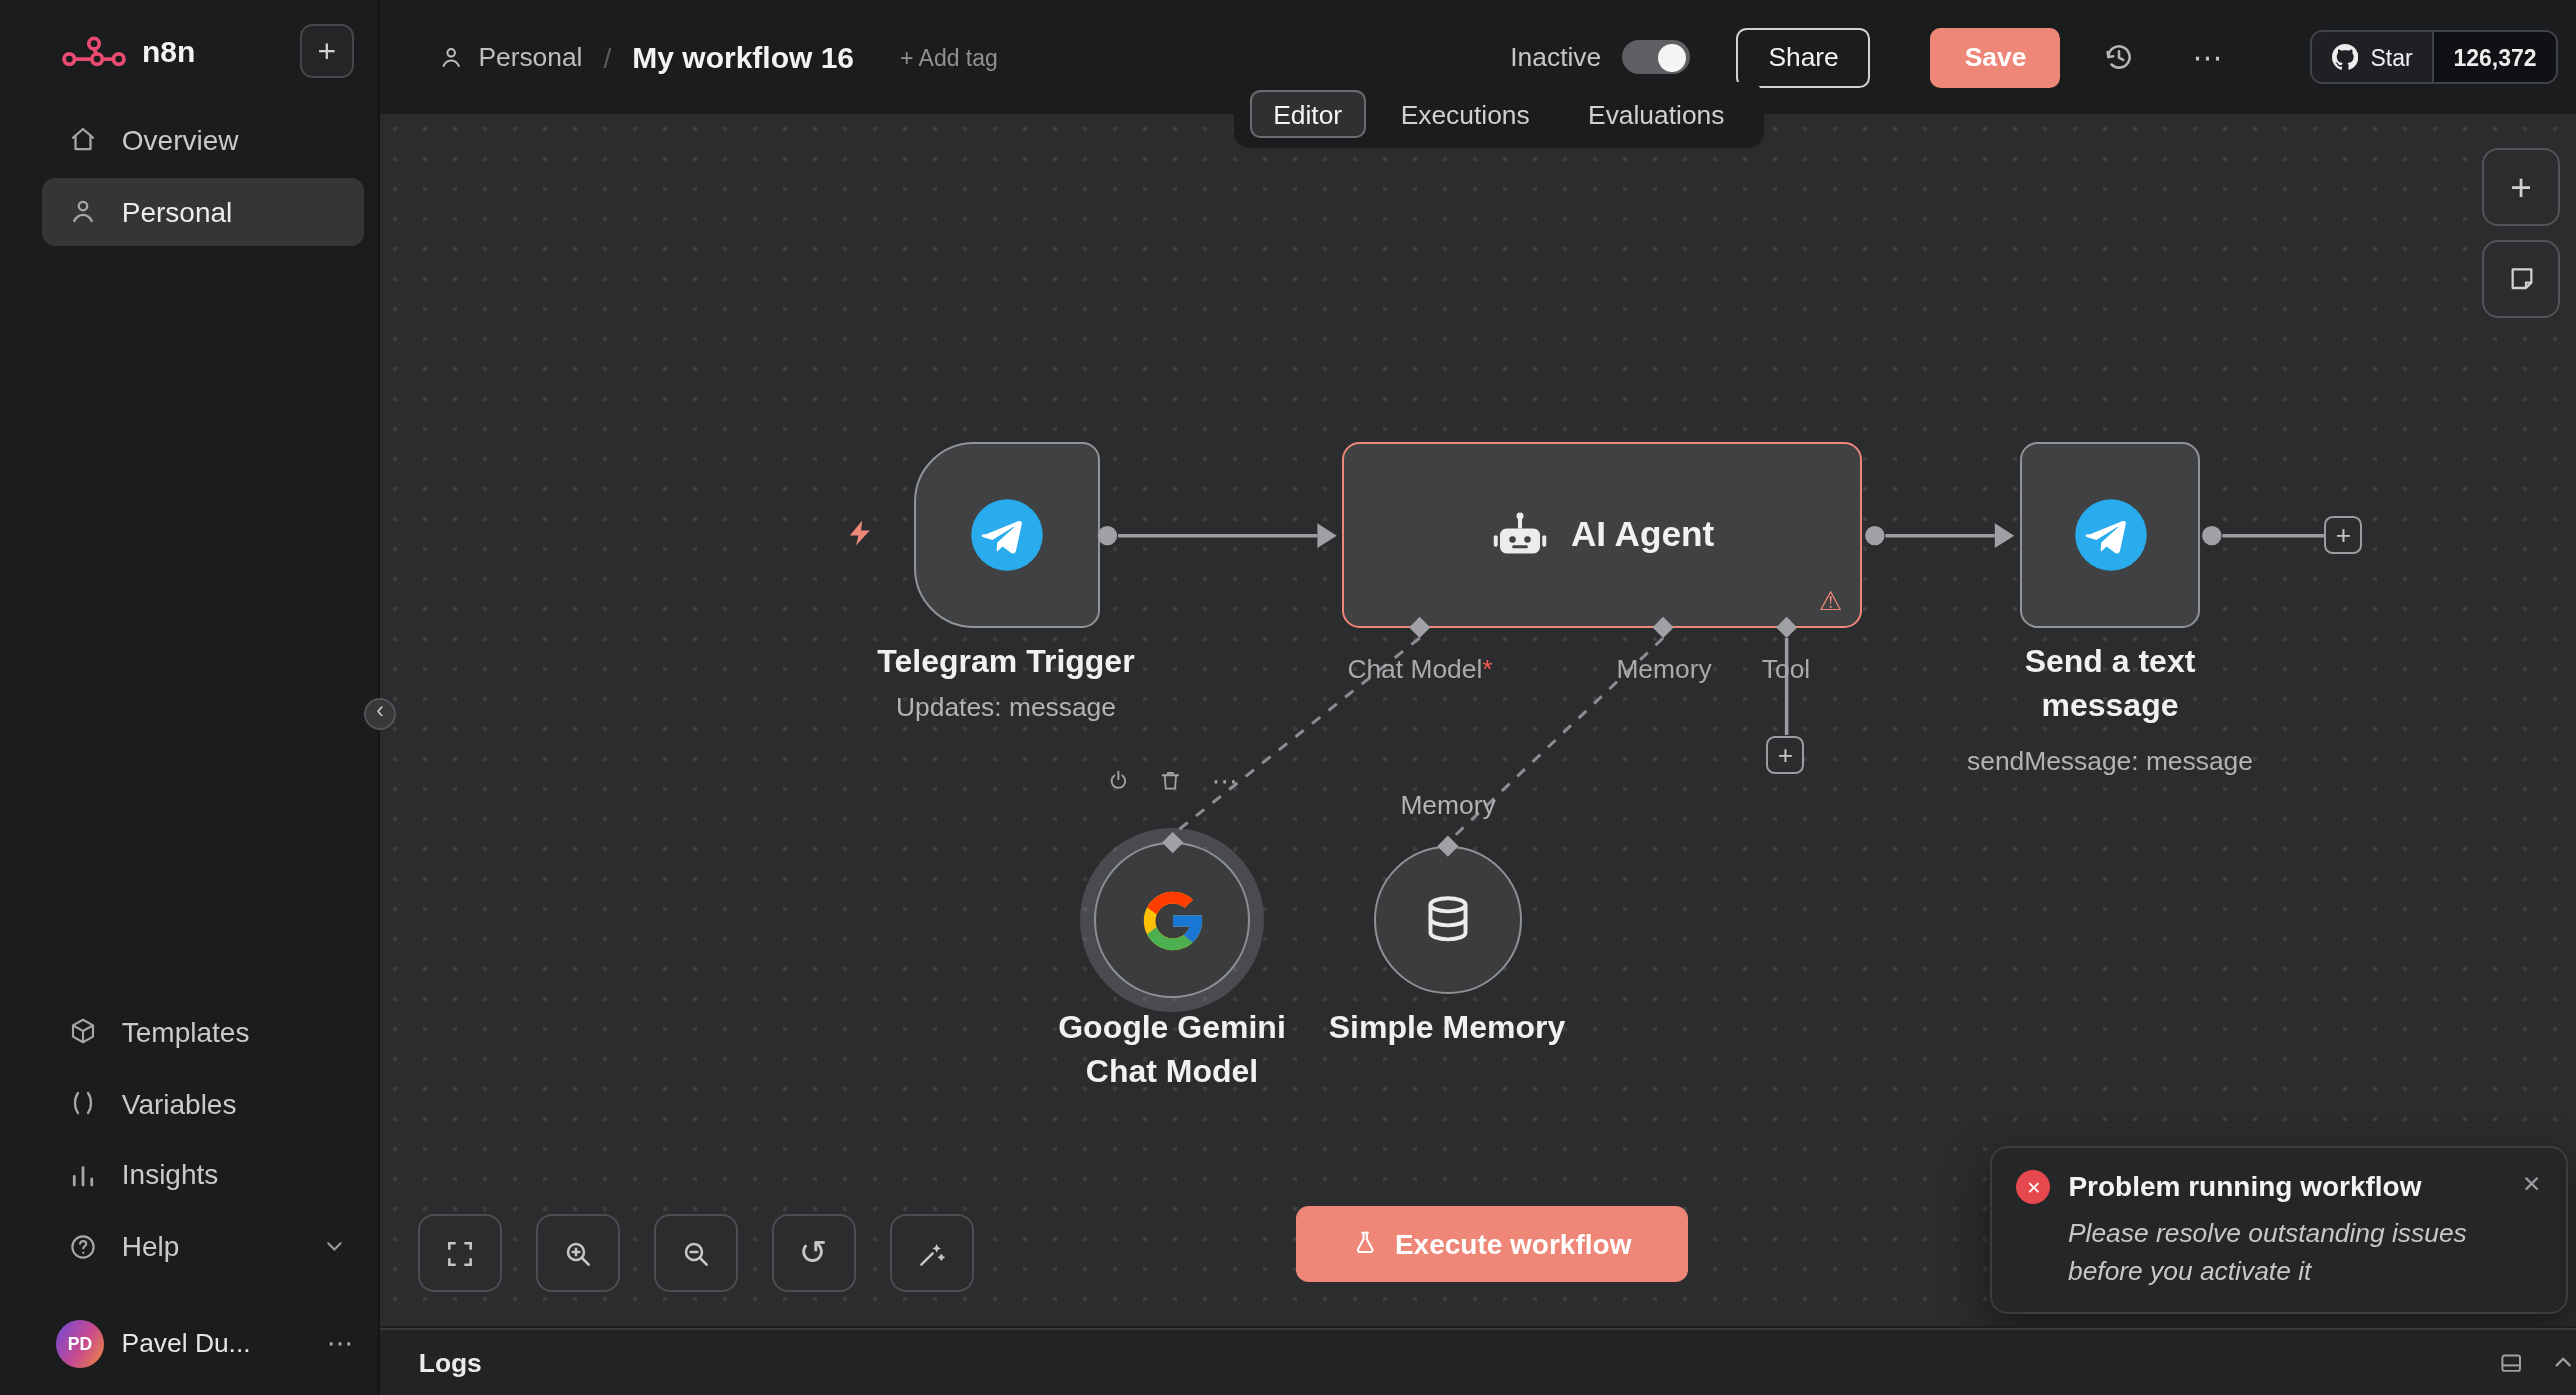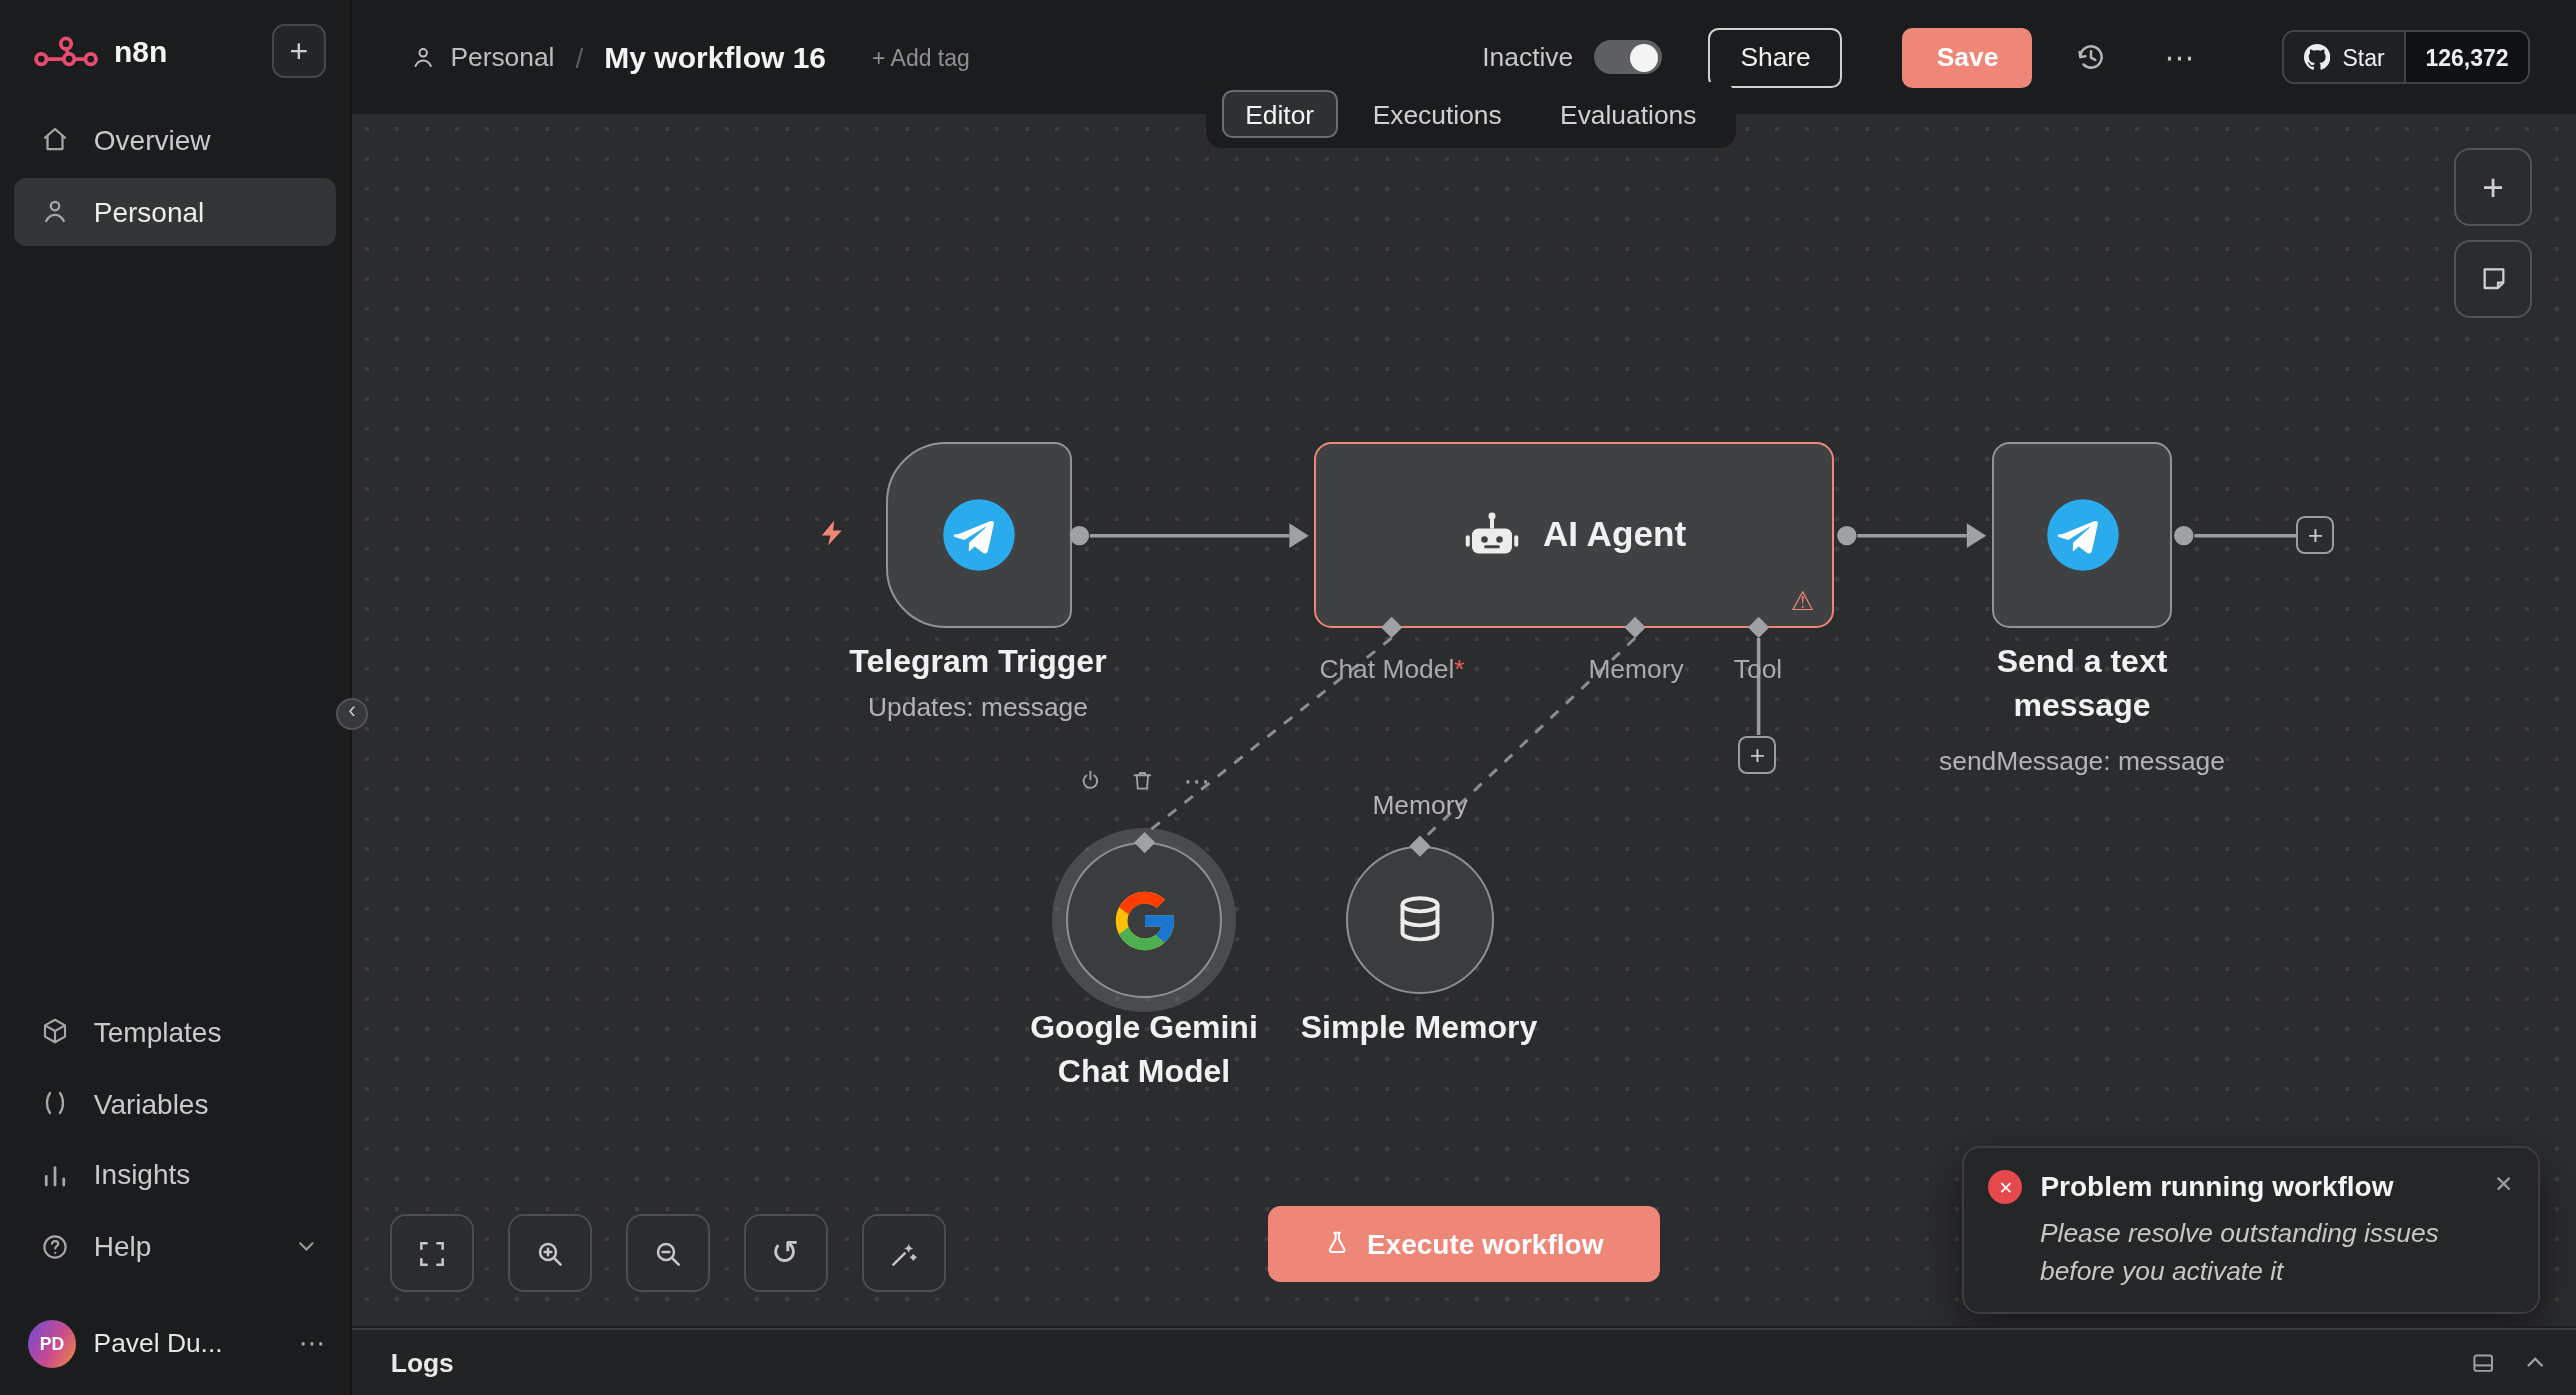--- a/index.html
+++ b/index.html
@@ -1,17 +1,17 @@
 <!DOCTYPE html>
 <html style="font-size:14px"><head>
 <meta charset="utf-8">
 <style>
   html,body{margin:0;padding:0;width:2576px;height:1396px;background:#1c1d1e;overflow:hidden;}
   *{box-sizing:border-box;}
-  .viewport{width:2576px;height:1396px;overflow:hidden;}
+  .viewport{width:2576px;height:1396px;overflow:hidden;padding-left:28px;}
   .app{position:relative;width:1288px;height:698px;transform:scale(2);transform-origin:0 0;
        font-family:"Liberation Sans",sans-serif;color:#e8e9ea;background:#1c1d1e;}
 
   
   .sidebar{position:absolute;left:0;top:0;bottom:0;width:176px;background:#1b1c1d;border-right:0.9px solid #141415;z-index:30;}
   .logo-row{display:flex;align-items:center;height:51px;padding:0 12.4px 0 16px;}
   .logo-mark{display:inline-flex;margin-right:7px;}
   .brand{font-size:15px;font-weight:700;color:#f2f3f4;}
   .logo-add{margin-left:auto;width:26.5px;height:26.5px;border:0.9px solid #46474a;border-radius:6.2px;
             display:flex;align-items:center;justify-content:center;color:#cfd0d2;font-size:16px;background:#242526;}

